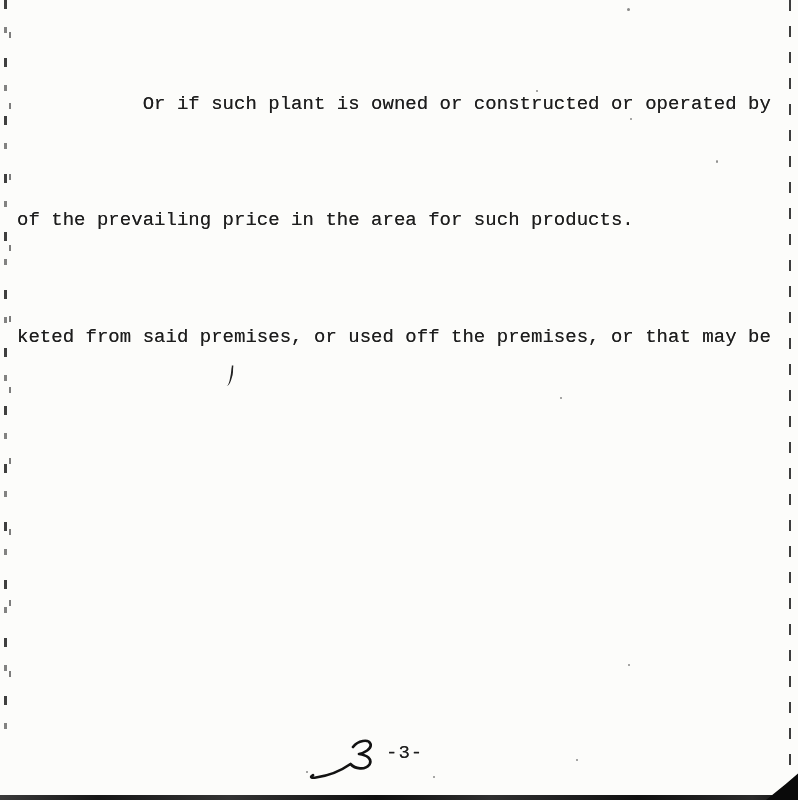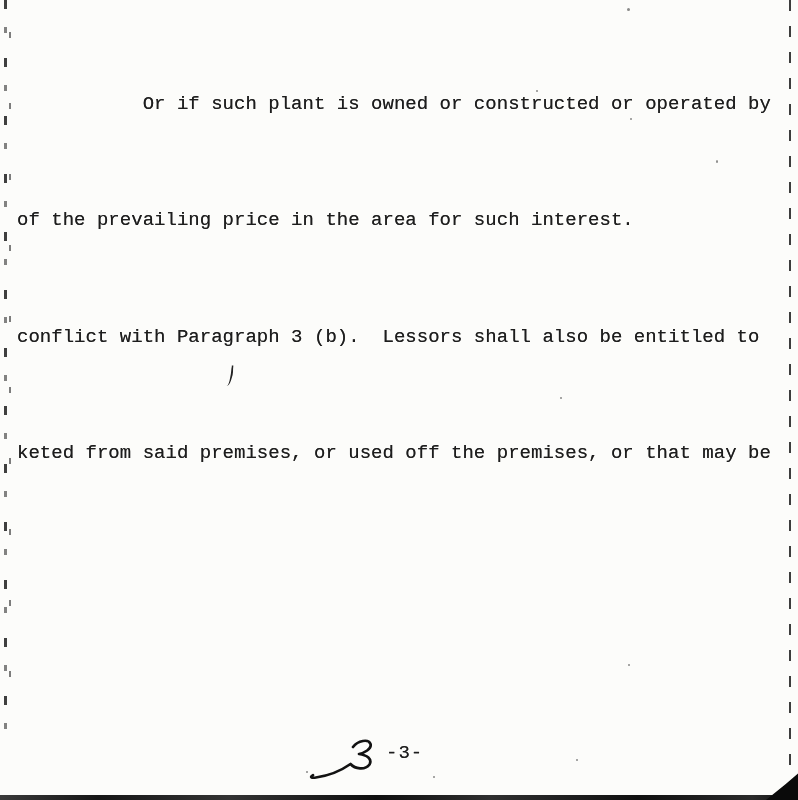--- a/index.html
+++ b/index.html
@@ -71,22 +71,21 @@
   }
   .speck { position: absolute; background: #2b2b2b; border-radius: 50%; opacity: 0.55; }
 </style>
 </head>
 <body>
 
 <div class="page">
 
   <div class="text-block">
     <div class="line">           Or if such plant is owned or constructed or operated by</div>
-    <div class="line">of the prevailing price in the area for such interest.</div>
-    <div class="line">conflict with Paragraph 3 (b).  Lessors shall also be entitled to</div>
+    <div class="line">of the prevailing price in the area for such products.</div>
     <div class="line">keted from said premises, or used off the premises, or that may be</div>
     
     
     
     
     
     
     
     
     

